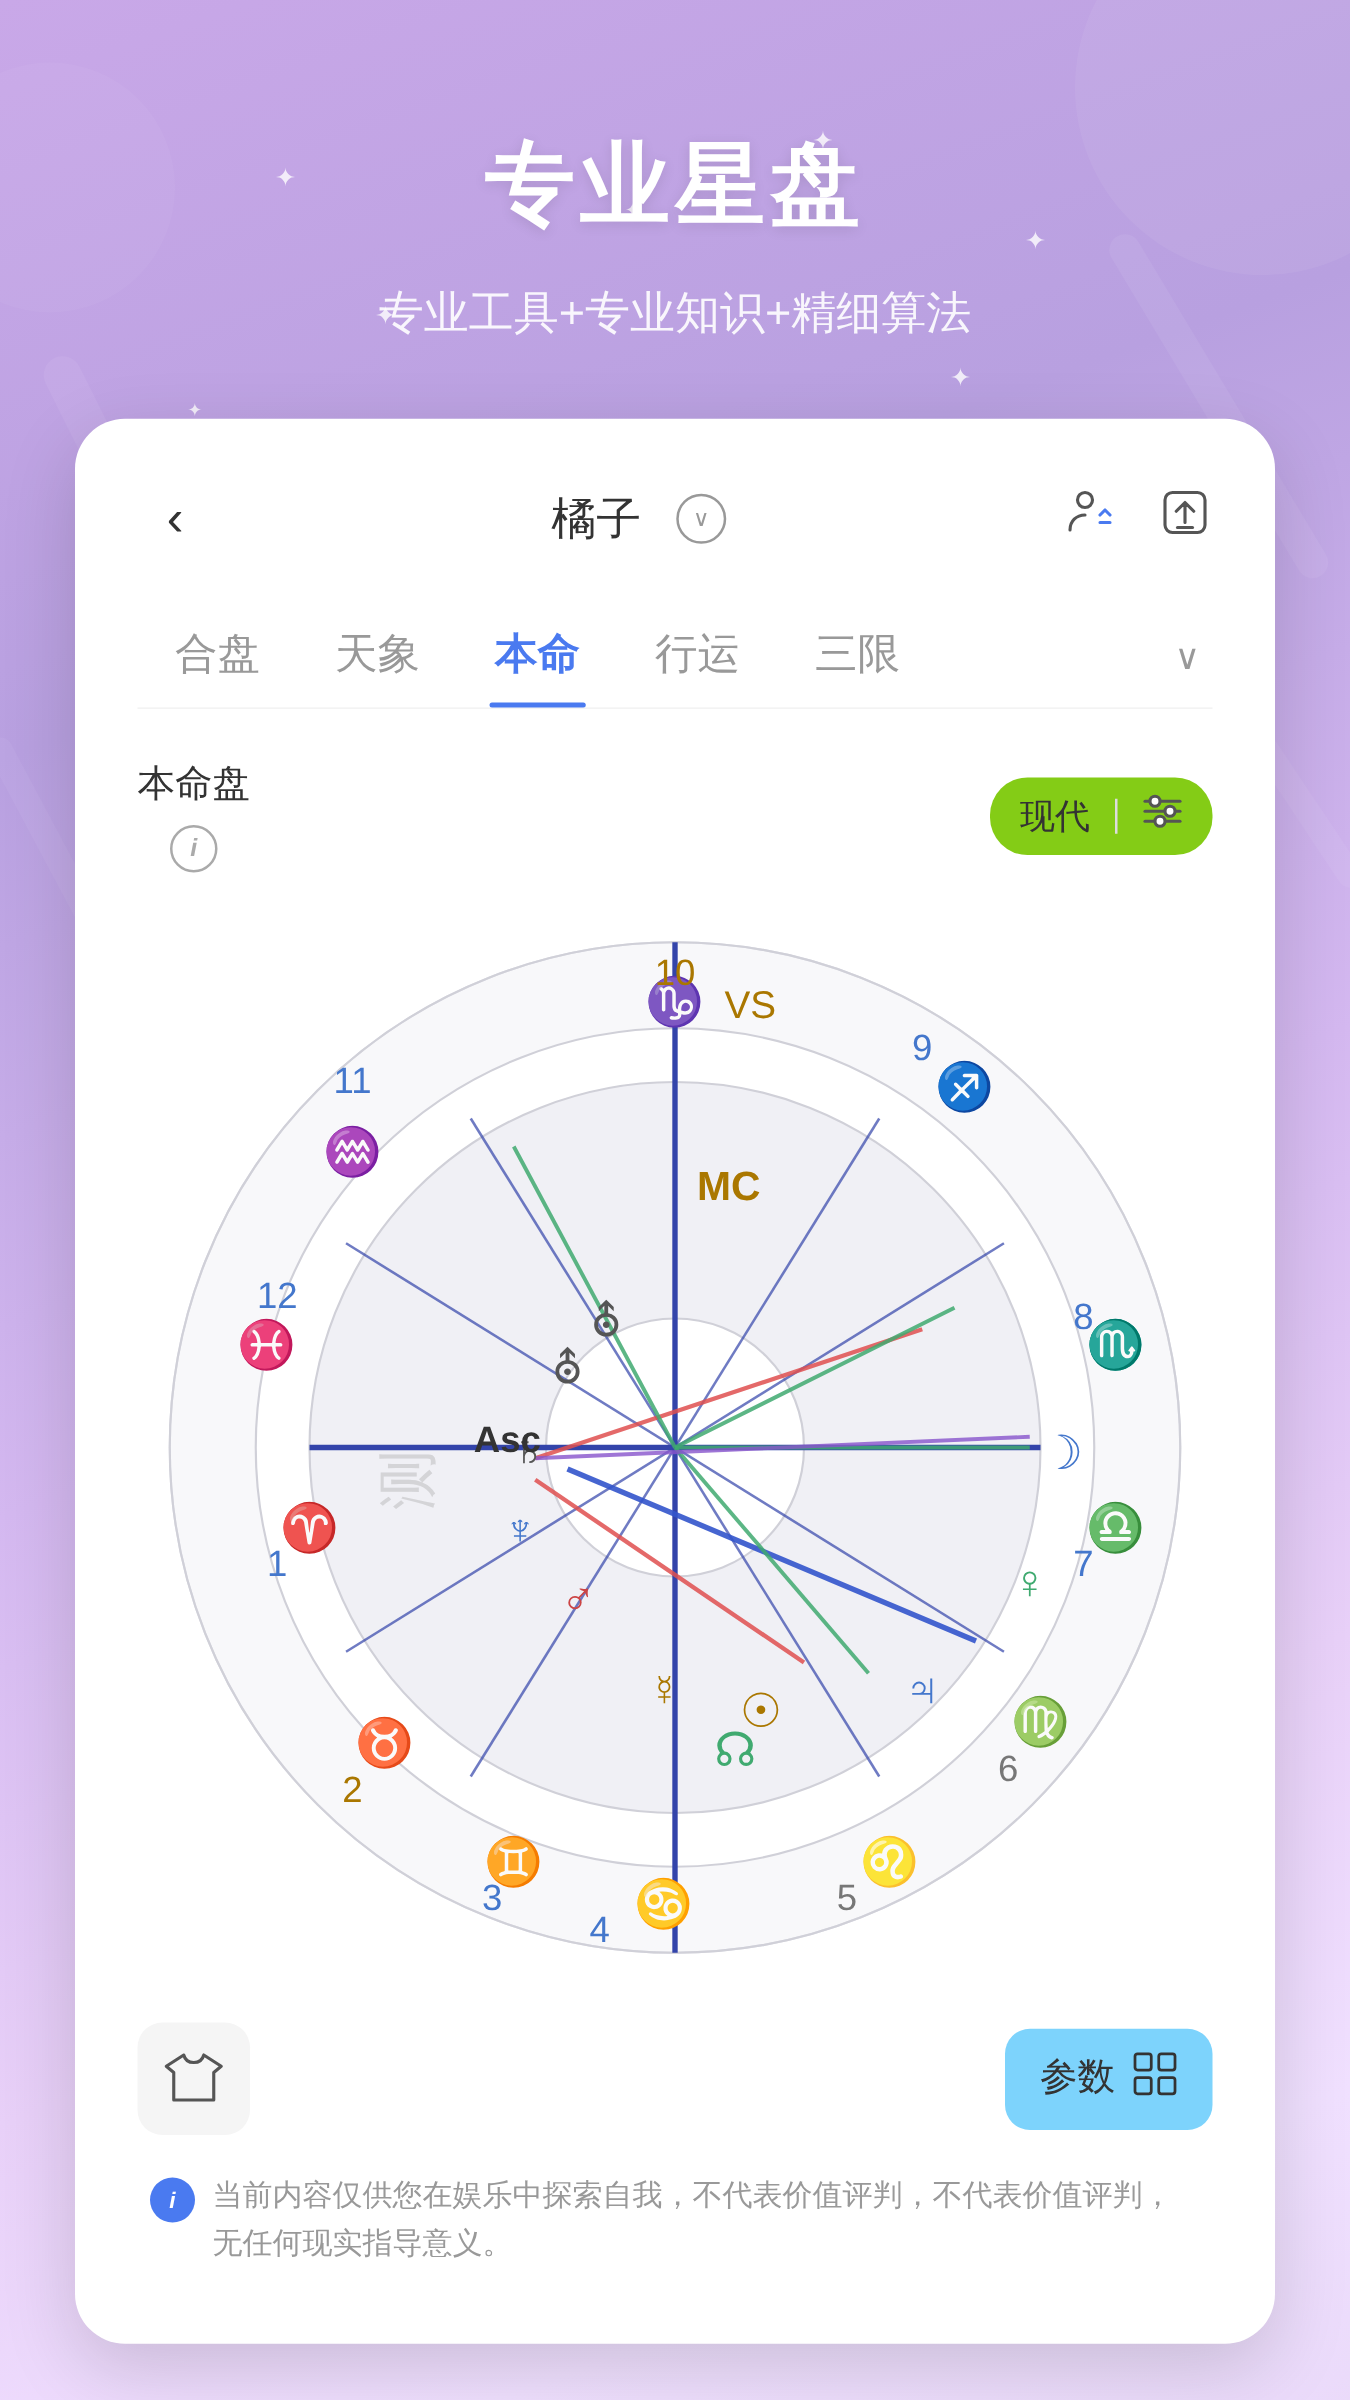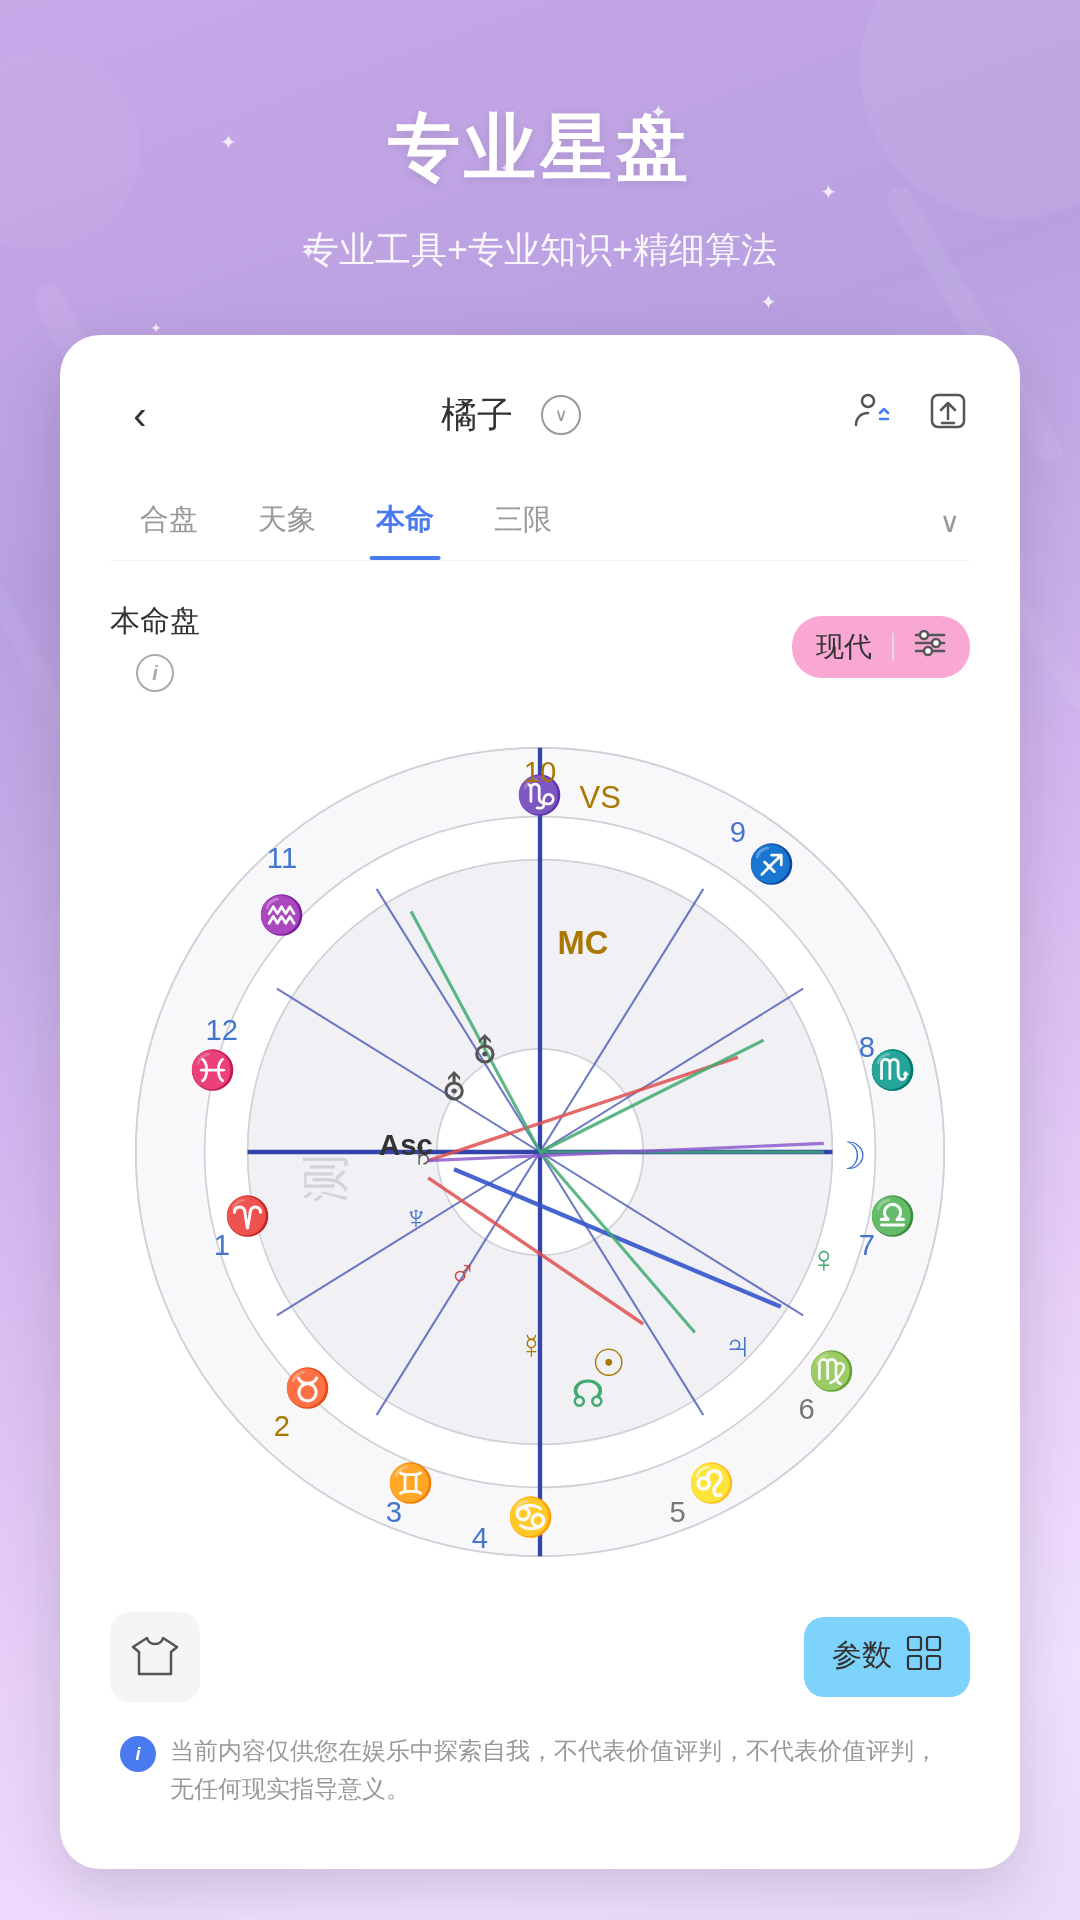--- a/index.html
+++ b/index.html
@@ -122,21 +122,21 @@
     
     .tabs {
       display: flex;
       align-items: center;
       gap: 0;
       margin-bottom: 40px;
       border-bottom: 1px solid #f0f0f0;
       position: relative;
     }
     .tab-item {
-      font-size: 29px;
+      font-size: 34px;
       color: #999;
       padding: 15px 30px 20px;
       cursor: pointer;
       position: relative;
       white-space: nowrap;
     }
     .tab-item.active {
       color: #4a7af0;
       font-weight: 600;
     }
@@ -186,21 +186,21 @@
       justify-content: center;
       color: #aaa;
       font-size: 20px;
       font-style: italic;
       font-weight: bold;
     }
     .mode-btn {
       display: flex;
       align-items: center;
       gap: 20px;
-      background: #f9a8d4;
+      background: #84cc16;
       border-radius: 30px;
       padding: 12px 24px;
     }
     .mode-text {
       font-size: 28px;
       color: #333;
     }
     .filter-icon {
       font-size: 28px;
       color: #666;
@@ -344,20 +344,21 @@
           <path d="M28 34H16" stroke="#555" stroke-width="2.5" stroke-linecap="round"></path>
         </svg>
       </div>
     </div>
   </div>
 
   <div class="tabs">
     <div class="tab-item">合盘</div>
     <div class="tab-item">天象</div>
     <div class="tab-item active">本命</div>
+    <div class="tab-item">行运</div>
     <div class="tab-item">三限</div>
     <div class="tab-more">∨</div>
   </div>
 
   <div class="sub-header">
     <div class="sub-header-left">
       <span class="sub-header-label">本命盘</span>
       <div class="help-icon">i</div>
     </div>
     <div class="mode-btn">

